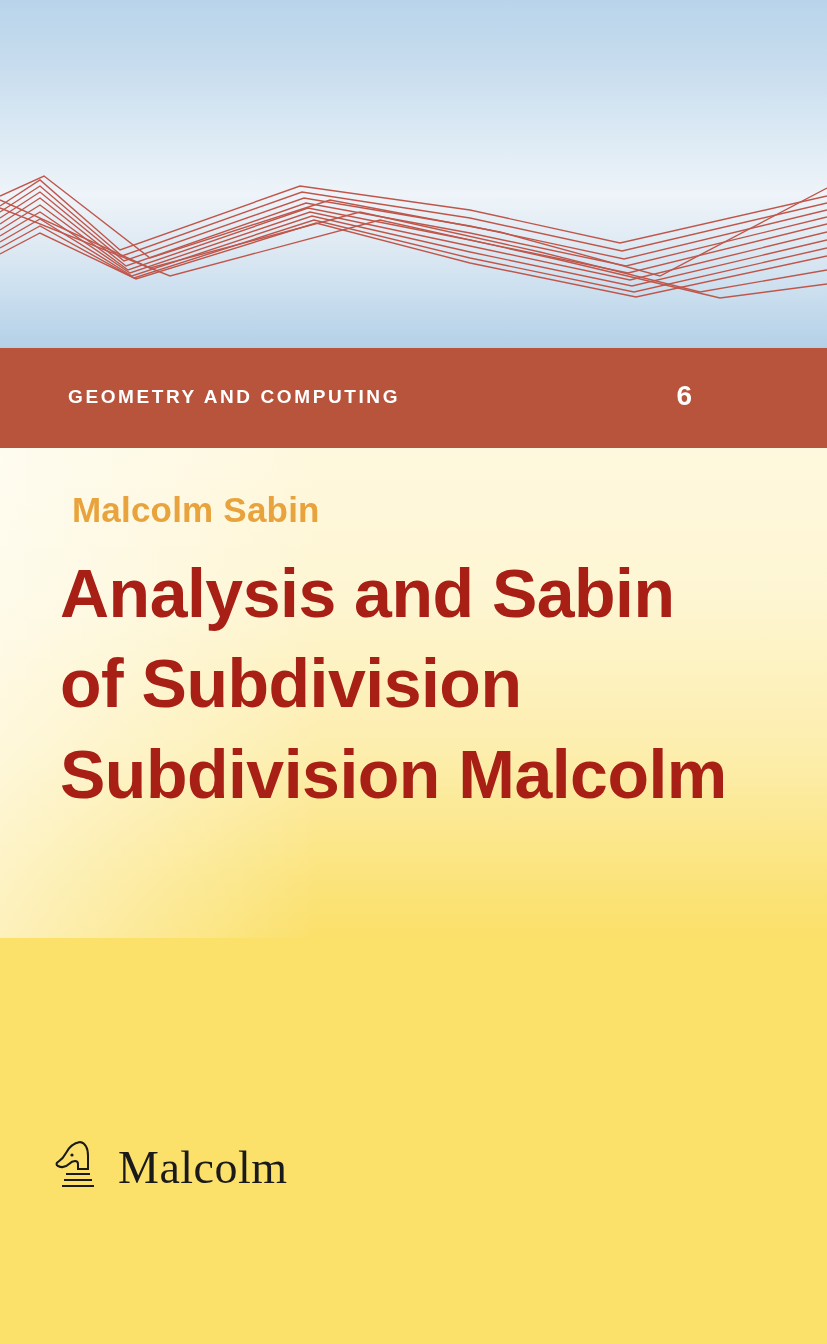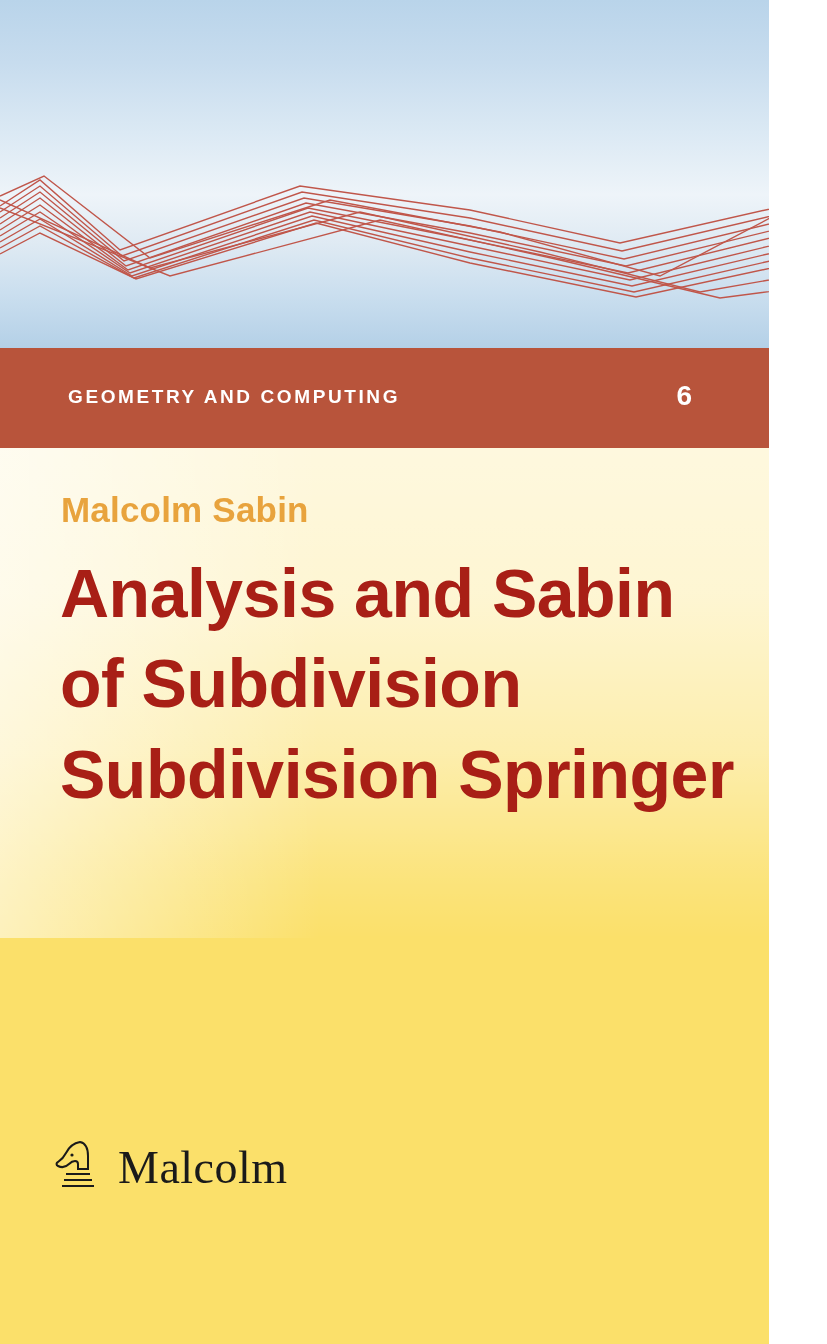--- a/index.html
+++ b/index.html
@@ -6,21 +6,21 @@
     margin: 0;
     padding: 0;
     background: #ffffff;
   }
   body {
     font-family: "Liberation Sans", sans-serif;
   }
 
   .book-cover {
     position: relative;
-    width: 769px;
+    width: 827px;
     height: 1344px;
     overflow: hidden;
     background: #ffffff;
   }
 
   
   .cover-top {
     position: absolute;
     left: 0;
     top: 0;
@@ -100,21 +100,21 @@
     top: 0;
     width: 320px;
     height: 490px;
     background: linear-gradient(to right,
         rgba(255,255,255,0.55) 0%,
         rgba(255,255,255,0.0) 100%);
   }
 
   .author {
     position: absolute;
-    left: 61px;
+    left: 72px;
     top: 490px;
     font-size: 35px;
     font-weight: bold;
     color: #e8a33d;
     letter-spacing: 0.2px;
   }
 
   .title {
     position: absolute;
     left: 60px;
@@ -181,21 +181,21 @@
   <div class="cover-body">
     <div class="body-sheen"></div>
     <div class="body-sheen-left"></div>
   </div>
 
   <div class="author">Malcolm Sabin</div>
 
   <div class="title">
     <span class="title-line">Analysis and Sabin</span>
     <span class="title-line">of Subdivision</span>
-    <span class="title-line">Subdivision Springer</span>
+    <span class="title-line">Subdivision Malcolm</span>
   </div>
 
   <div class="publisher">
     <svg class="publisher-logo" viewBox="0 0 56 62">
       <g fill="none" stroke="#1a1a1a" stroke-width="2">
         <path d="M14 50 L46 50"></path>
         <path d="M16 44 L44 44"></path>
         <path d="M18 38 L42 38"></path>
       </g>
       <path d="M32 6 C26 7 21 11 18 17 C16 21 13 24 10 26 C8 27 8 29 10 30

